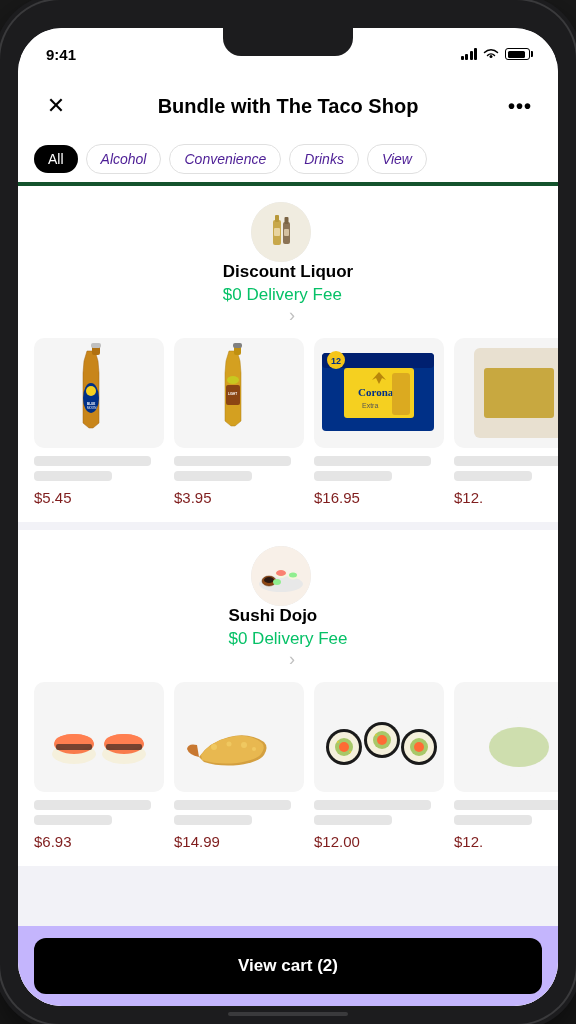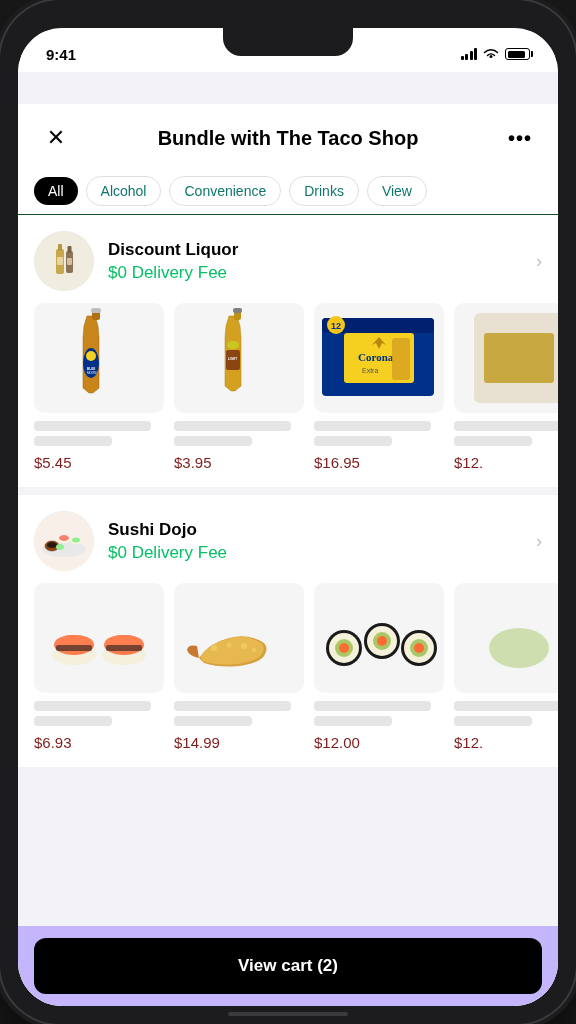--- a/index.html
+++ b/index.html
@@ -27,21 +27,20 @@
       position: absolute;
       top: 28px;
       left: 18px;
       right: 18px;
       bottom: 18px;
       background: #f2f2f7;
       border-radius: 44px;
       overflow: hidden;
       display: flex;
       flex-direction: column;
-      gap: 32px;
     }
 
     
     .notch {
       position: absolute;
       top: 28px;
       left: 50%;
       transform: translateX(-50%);
       width: 130px;
       height: 28px;
@@ -176,42 +175,43 @@
     }
 
     
     .filter-tabs {
       display: flex;
       align-items: center;
       padding: 8px 16px;
       gap: 8px;
       overflow-x: hidden;
       flex-shrink: 0;
-      border-bottom: 1px solid #14532d;
+      border-bottom: 4px solid #14532d;
     }
 
     .filter-tab {
       padding: 6px 14px;
       border-radius: 20px;
       font-size: 14px;
       font-weight: 500;
       cursor: pointer;
       white-space: nowrap;
       flex-shrink: 0;
     }
 
     .filter-tab.active {
       background: #000;
       color: white;
     }
 
     .filter-tab.inactive {
       background: white;
-      color: #0f766e;
+      color: #4c1d95;
       border: 1px solid #e0e0e0;
+      font-style: italic;
     }
 
     
     .scroll-content {
       flex: 1;
       overflow-y: auto;
       overflow-x: hidden;
       background: #f2f2f7;
     }
 
@@ -219,20 +219,21 @@
     .store-section {
       background: white;
       margin-bottom: 8px;
     }
 
     .store-header {
       display: flex;
       align-items: center;
       padding: 16px 16px 12px;
       cursor: pointer;
+      flex-direction: column;
     }
 
     .store-avatar {
       width: 60px;
       height: 60px;
       border-radius: 50%;
       overflow: hidden;
       flex-shrink: 0;
       background: #e8e8e8;
       margin-right: 14px;

